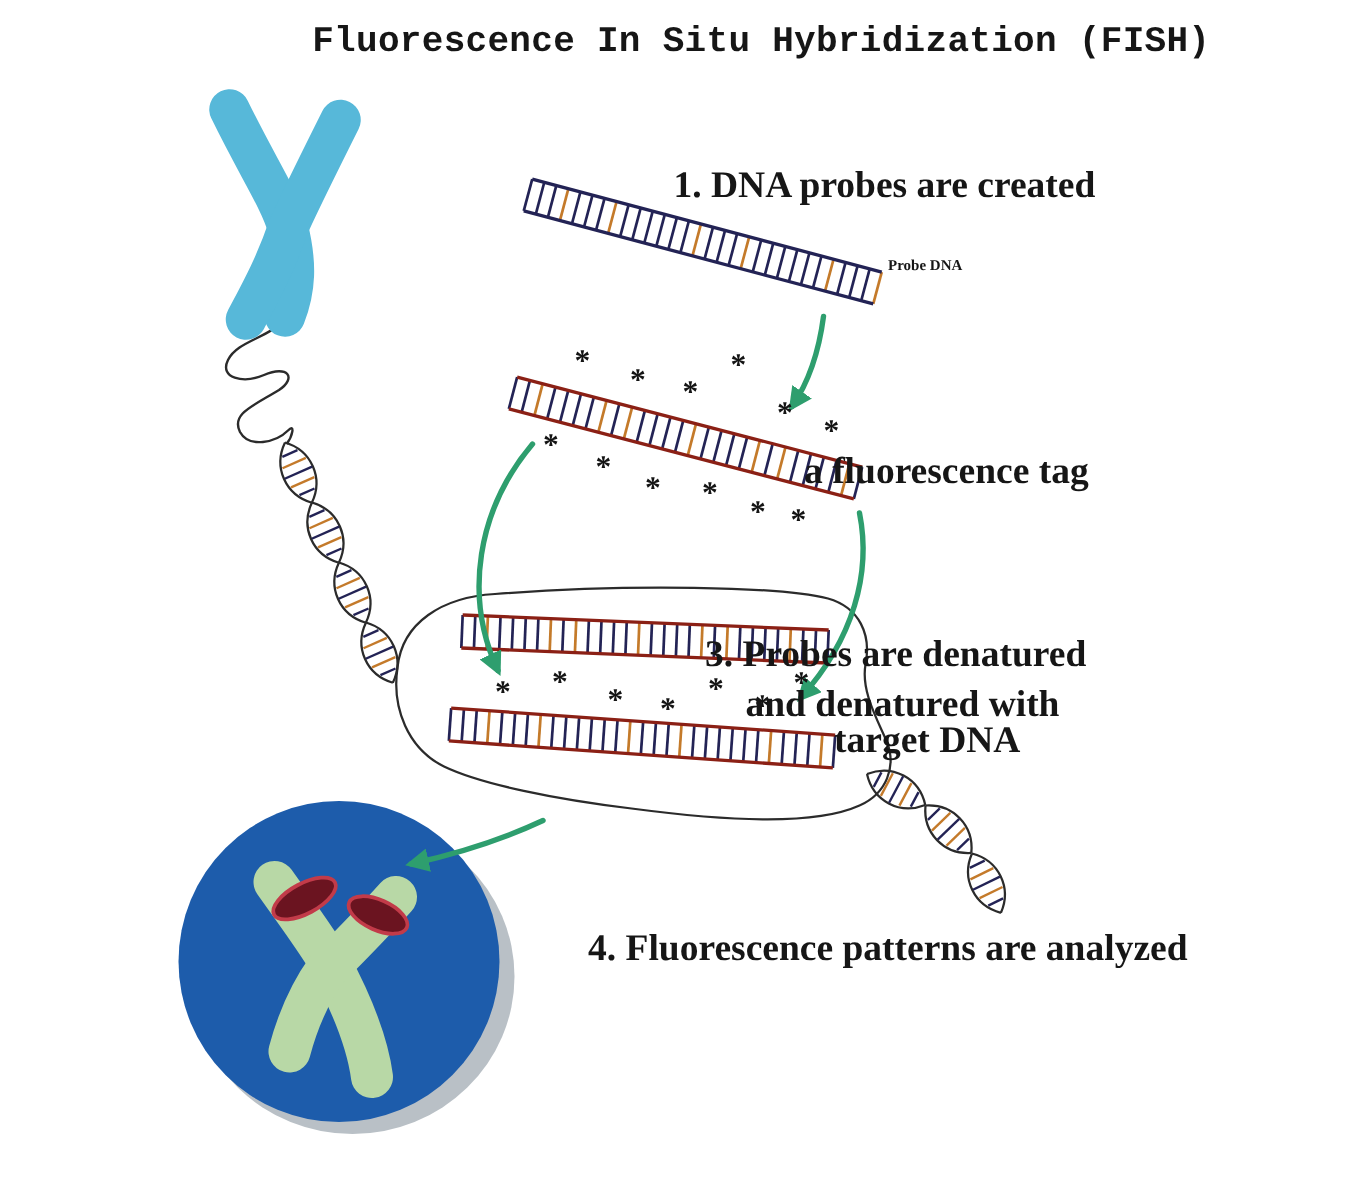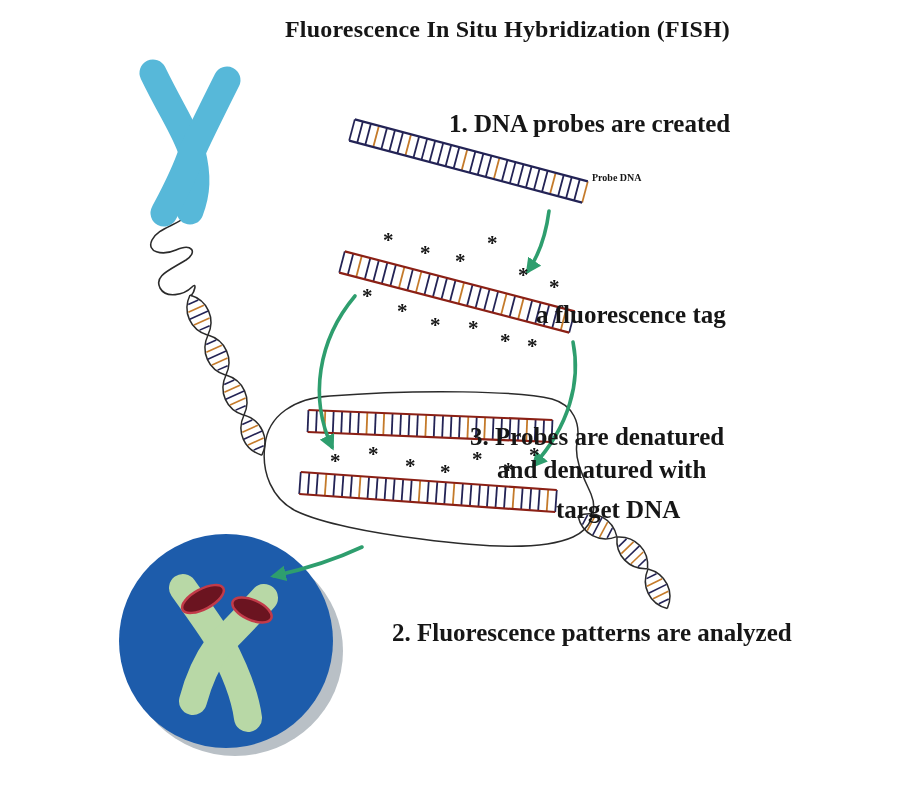--- a/index.html
+++ b/index.html
@@ -1,18 +1,18 @@
 <!DOCTYPE html>
 <html style="--chromosome_blue: #57b8d9; --arrow_green: #2e9e6e; --microscope_circle_blue: #1d5cab; --chromosome_green: #b8d8a6; --signal_red: #6b1420; --rail_red: #8b2015; --rung_navy: #232355; --rung_orange: #c47a2a;"><head>
 <meta charset="utf-8">
 <style>
   html,body{margin:0;padding:0;background:#ffffff;}
   .page{position:relative;width:910px;height:786px;background:#ffffff;overflow:hidden;font-family:"Liberation Serif",serif;}
   .label{position:absolute;font-weight:bold;color:#161616;white-space:pre;line-height:1.1;}
-  .title{left:105px;right:0;top:16px;text-align:center;font-size:24px;letter-spacing:.2px;}
+  .title{left:105px;right:0;top:16px;text-align:center;font-size:24px;letter-spacing:.2px;font-family:Liberation Mono, monospace;}
   .step{font-size:25px;}
   .probe{font-size:10px;}
   svg.canvas{position:absolute;left:0;top:0;}
   symbol{overflow:visible;}
   .chromo-blue{stroke:var(--chromosome_blue,#57b8d9);stroke-width:27;stroke-linecap:round;fill:none;}
   .coil{stroke:#2b2b2b;stroke-width:1.6;fill:none;}
   .blob{fill:#ffffff;stroke:#2b2b2b;stroke-width:1.5;}
   .hx{fill:none;stroke:#2b2b2b;stroke-width:1.5;}
   .h-navy{stroke:var(--rung_navy,#232355);stroke-width:1.6;}
   .h-orange{stroke:var(--rung_orange,#c47a2a);stroke-width:1.6;}
@@ -245,15 +245,15 @@
         <text x="529" y="462" class="tag">*</text>
       </g>
   </svg>
 
   <div class="label title">Fluorescence In Situ Hybridization (FISH)</div>
   <div class="label step" style="left:449px;top:110px">1. DNA probes are created</div>
   <div class="label probe" style="left:592px;top:172px">Probe DNA</div>
   <div class="label step" style="left:536px;top:301px">a fluorescence tag</div>
   <div class="label step" style="left:470px;top:423px">3. Probes are denatured</div>
   <div class="label step" style="left:497px;top:456px">and denatured with</div>
-  <div class="label step" style="left:556px;top:496px">target DNA</div>
-  <div class="label step" style="left:392px;top:619px">2. Fluorescence patterns are analyzed</div>
+  <div class="label step" style="left:556px;top:480px">target DNA</div>
+  <div class="label step" style="left:392px;top:619px">4. Fluorescence patterns are analyzed</div>
 </div>
 
 </body></html>

